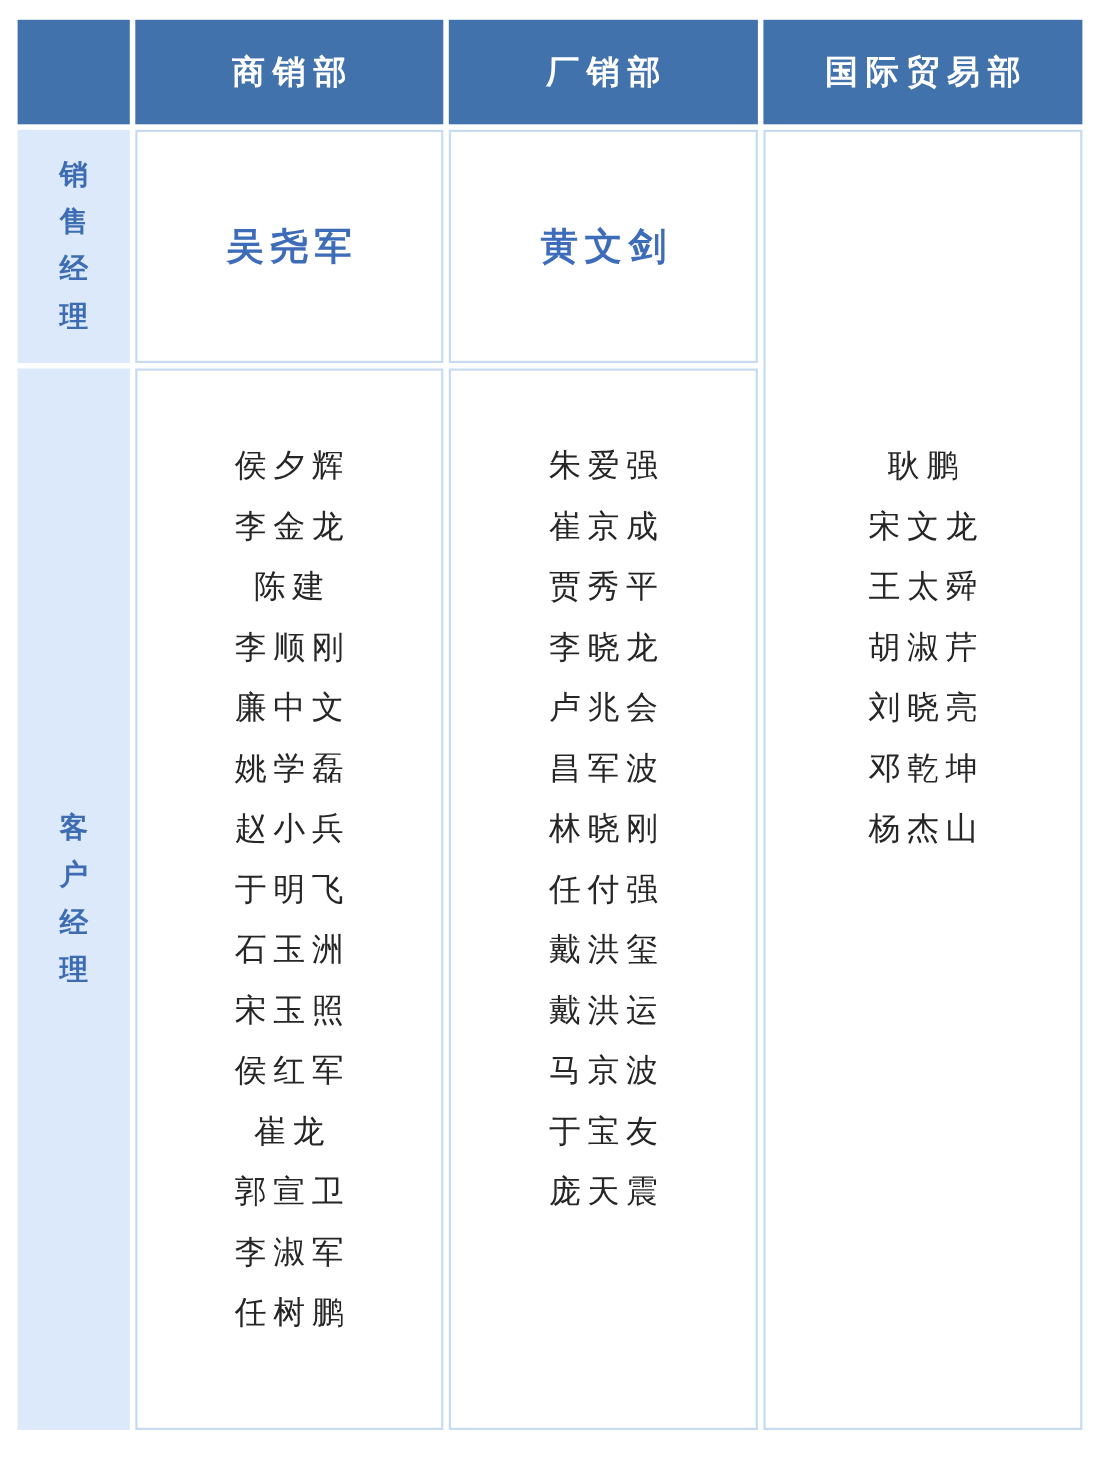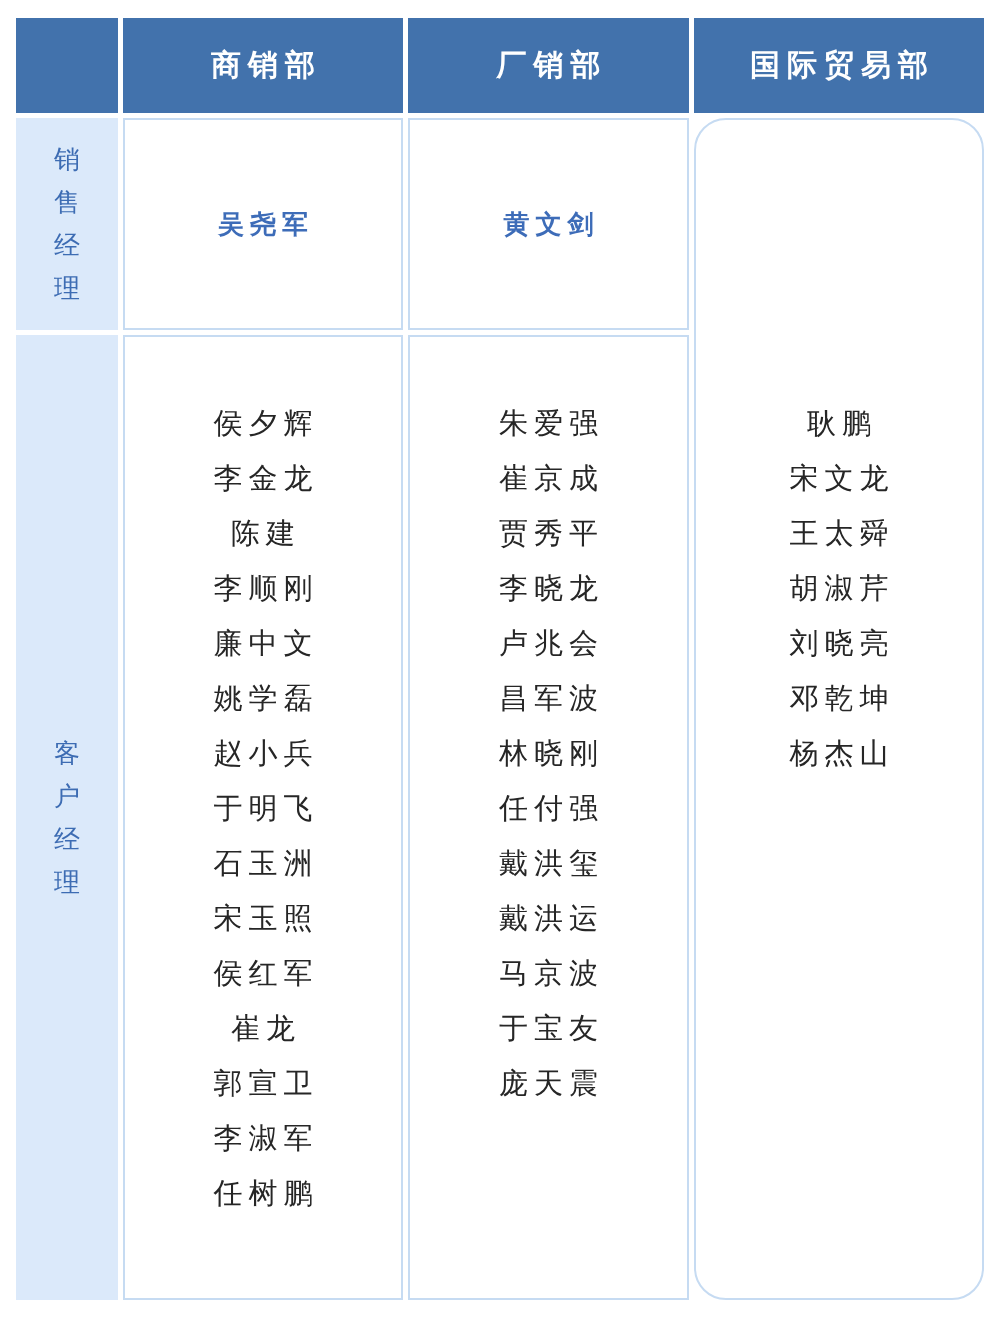--- a/index.html
+++ b/index.html
@@ -30,40 +30,39 @@
     letter-spacing: 7px;
     text-indent: 7px;
   }
   .row-header {
     background: #dbe9fa;
     display: flex; align-items: center; justify-content: center;
   }
   .row-header .vtext {
     width: 30px;
     color: #3d6cb3;
-    font-size: 26px; font-weight: normal;
+    font-size: 26px; font-weight: bold;
     line-height: 43px;
     text-align: center;
     word-break: break-all;
   }
   .body-cell {
     background: #ffffff;
     border: 2px solid #c6dbf2;
   }
   .manager-cell {
     display: flex; align-items: center; justify-content: center;
     color: #3d6cb8;
-    font-size: 26px; font-weight: bold;
+    font-size: 34px; font-weight: bold;
     letter-spacing: 6px;
     text-indent: 6px;
   }
   .merged-cell {
     grid-column: 4;
     grid-row: 2 / 4;
-    border-radius: 32px;
   }
   .staff-list {
     padding-top: 47px;
     text-align: center;
     margin-top: 12px;
   }
   .merged-cell .staff-list {
     padding-top: 264px;
   }
   .staff-list .staff-name {

